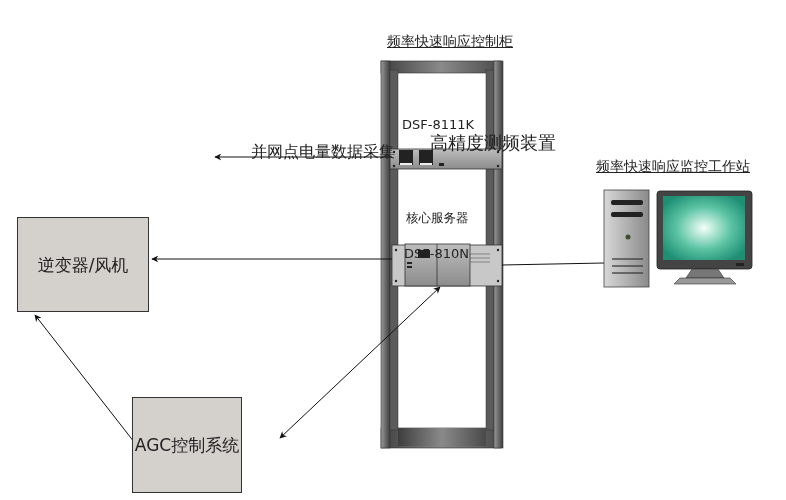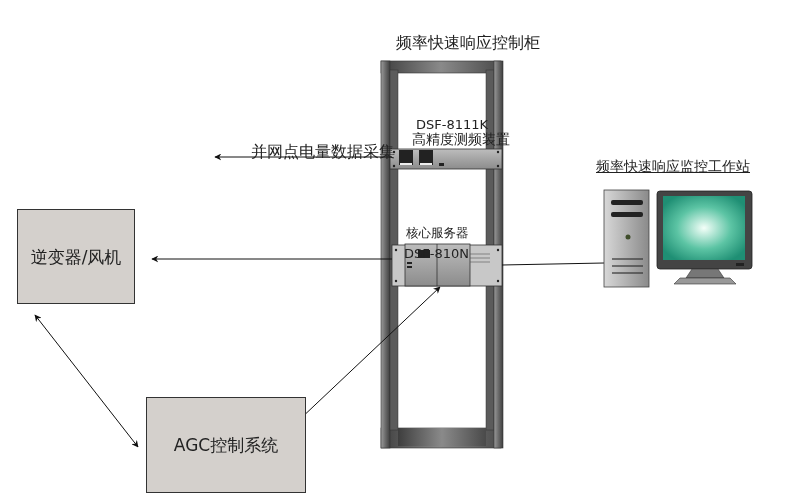--- a/index.html
+++ b/index.html
@@ -7,21 +7,21 @@
          font-family:"DejaVu Sans", sans-serif; color:#222; }
   .lbl { position:absolute; white-space:nowrap; color:#222; }
   .box { position:absolute; background:#d4d0cc; border:1.5px solid #333;
          box-sizing:border-box; display:flex; align-items:center; justify-content:center;
          text-align:center; font-size:17px; line-height:26px; color:#222; }
   svg.overlay { position:absolute; left:0; top:0; }
 </style>
 </head>
 <body>
 
-<div class="lbl" style="left:396px; top:33px; font-size:16px;">频率快速响应控制柜</div>
+<div class="lbl" style="left:387px; top:33px; font-size:14px;text-decoration:underline;">频率快速响应控制柜</div>
 
 <svg class="overlay" width="786" height="500">
   <defs>
     <linearGradient id="postGrad" x1="0" x2="1" y1="0" y2="0">
       <stop offset="0" stop-color="#9a9a9a"></stop>
       <stop offset="0.5" stop-color="#6a6a6a"></stop>
       <stop offset="1" stop-color="#3e3e3e"></stop>
     </linearGradient>
     <linearGradient id="barGrad" x1="0" x2="1" y1="0" y2="0">
       <stop offset="0" stop-color="#3e3e3e"></stop>
@@ -100,30 +100,30 @@
     <line x1="612" y1="266" x2="643" y2="266" stroke="#333" stroke-width="1.2"></line>
     <line x1="612" y1="273" x2="643" y2="273" stroke="#333" stroke-width="1.2"></line>
     <rect x="657" y="191" width="95" height="78" rx="3" fill="#444" stroke="#222" stroke-width="0.8"></rect>
     <rect x="663" y="196" width="82" height="64" fill="url(#screenGrad)"></rect>
     <rect x="736" y="263" width="8" height="3" fill="#222"></rect>
     <path d="M692 269 L718 269 L724 278 L686 278 Z" fill="#777" stroke="#333" stroke-width="0.6"></path>
     <path d="M680 278 L730 278 L736 284 L674 284 Z" fill="#999" stroke="#333" stroke-width="0.6"></path>
   </g>
 </svg>
 
-<div class="lbl" style="left:416px; top:117px; font-size:13px;">DSF-8111K</div>
-<div class="lbl" style="left:376px; top:131px; font-size:14px;padding-left:36px;">高精度测频装置</div>
+<div class="lbl" style="left:402px; top:117px; font-size:13px;">DSF-8111K</div>
+<div class="lbl" style="left:394px; top:131px; font-size:18px;padding-left:36px;">高精度测频装置</div>
 <div class="lbl" style="left:404px; top:210px; font-size:13px;margin-top:36px;">DSF-810N</div>
-<div class="lbl" style="left:406px; top:225px; font-size:12.5px;">核心服务器</div>
+<div class="lbl" style="left:406px; top:210px; font-size:12.5px;">核心服务器</div>
 
 <div class="lbl" style="left:251px; top:142px; font-size:16px;">并网点电量数据采集</div>
 
-<div class="box" style="left:17px; top:209px; width:118px; height:95px;">
+<div class="box" style="left:17px; top:217px; width:132px; height:95px;">
   <div>
     <div>逆变器/风机</div>
   </div>
 </div>
 
-<div class="box" style="left:146px; top:397px; width:160px; height:96px;">
+<div class="box" style="left:132px; top:397px; width:110px; height:96px;">
   <div>AGC控制系统</div>
 </div>
 
 <div class="lbl" style="left:596px; top:158px; font-size:14px;text-decoration:underline;">频率快速响应监控工作站</div>
 
 </body></html>

